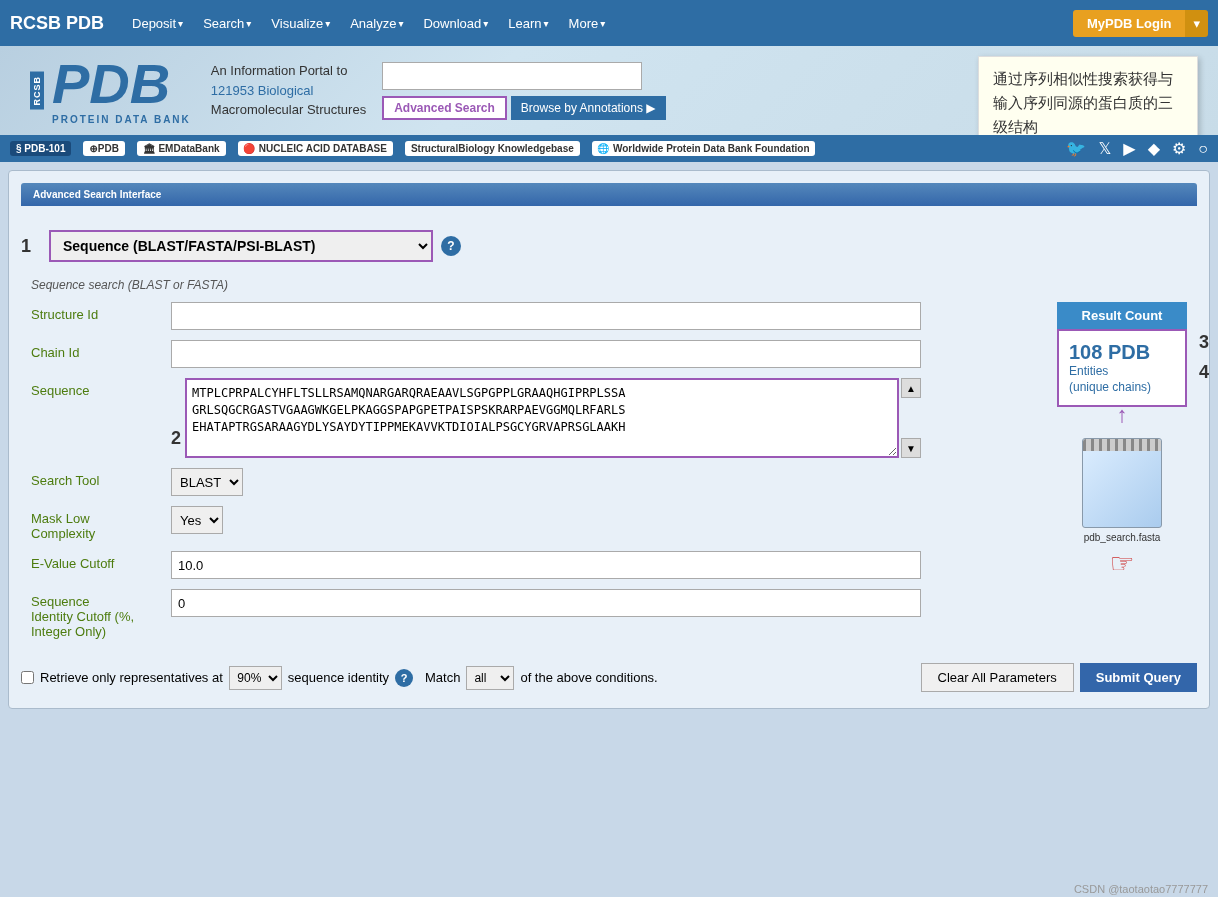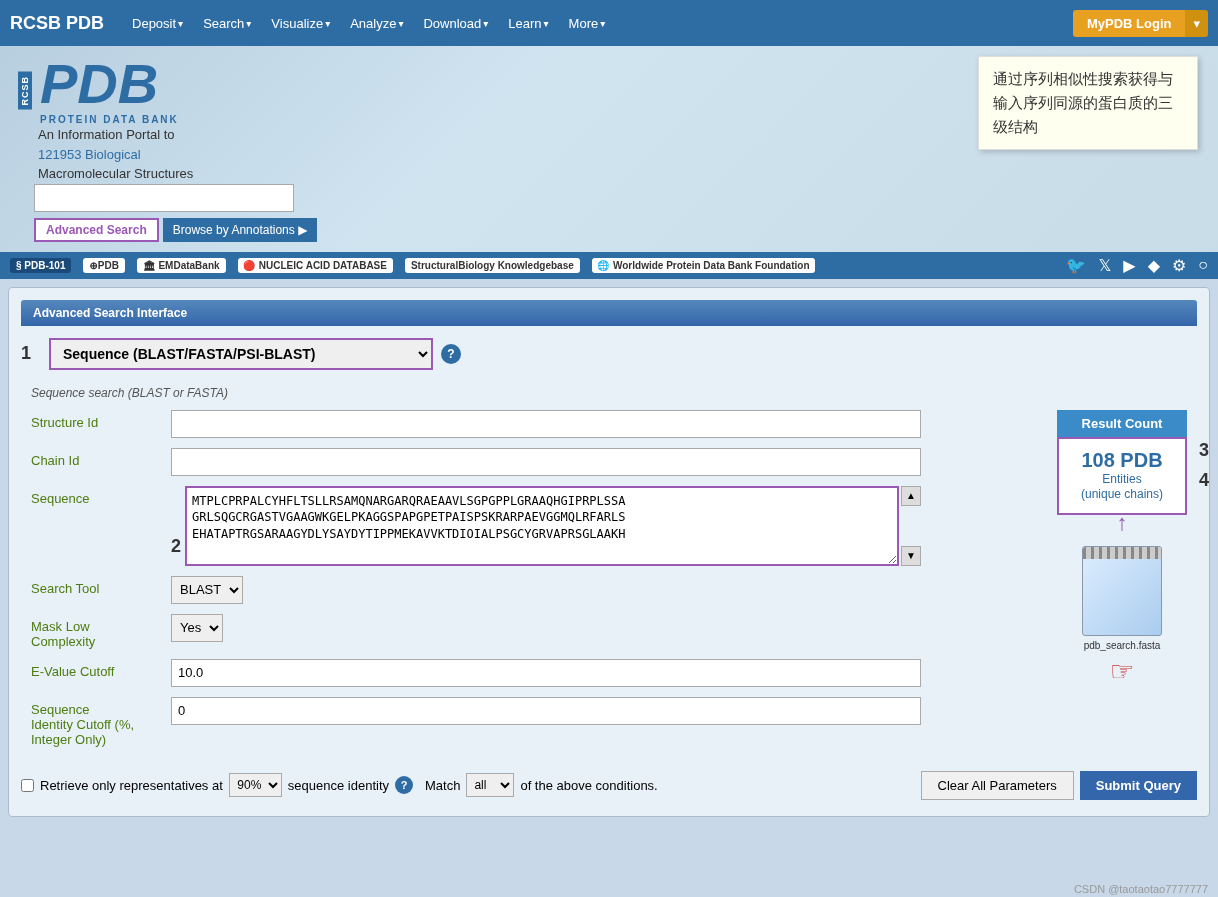--- a/index.html
+++ b/index.html
@@ -58,25 +58,25 @@
       padding: 6px 8px;
       font-size: 13px;
       cursor: pointer;
       border-radius: 0 3px 3px 0;
     }
 
     
     .banner {
       background: linear-gradient(135deg, #b8cfe0 0%, #d0e4f0 40%, #c8dce8 100%);
       position: relative;
-      padding: 10px 18px;
-      display: flex;
+      padding: 10px 30px;
+      display: flex;
+      align-items: center;
       min-height: 80px;
       overflow: hidden;
-      flex-direction: column;
     }
     .banner-logo {
       display: flex;
       align-items: center;
       gap: 8px;
     }
     .rcsb-side {
       background: #2e6da4;
       color: white;
       font-size: 9px;
@@ -189,25 +189,25 @@
     .main-content {
       background: #e8f0f8;
       margin: 8px;
       border: 1px solid #aabbcc;
       border-radius: 4px;
       padding: 12px;
     }
     .section-title {
       background: linear-gradient(to bottom, #5588bb, #3366aa);
       color: white;
-      font-size: 12px;
+      font-size: 10px;
       font-weight: bold;
       padding: 6px 12px;
       border-radius: 3px 3px 0 0;
-      margin-bottom: 8px;
+      margin-bottom: 20px;
     }
     .search-type-row {
       display: flex;
       align-items: center;
       gap: 8px;
       margin-bottom: 12px;
       padding: 4px 0;
     }
     .step-num {
       font-size: 18px;
@@ -310,21 +310,21 @@
       cursor: pointer;
       font-weight: bold;
       display: block;
       width: 130px;
       text-align: center;
     }
     .result-count-box {
       background: white;
       border: 2px solid #9b59b6;
       padding: 10px;
-      text-align: center;
+      text-align: left;
       width: 130px;
       margin-top: 0;
     }
     .result-count-value {
       font-size: 20px;
       font-weight: bold;
       color: #2e6da4;
     }
     .result-count-label {
       font-size: 12px;

